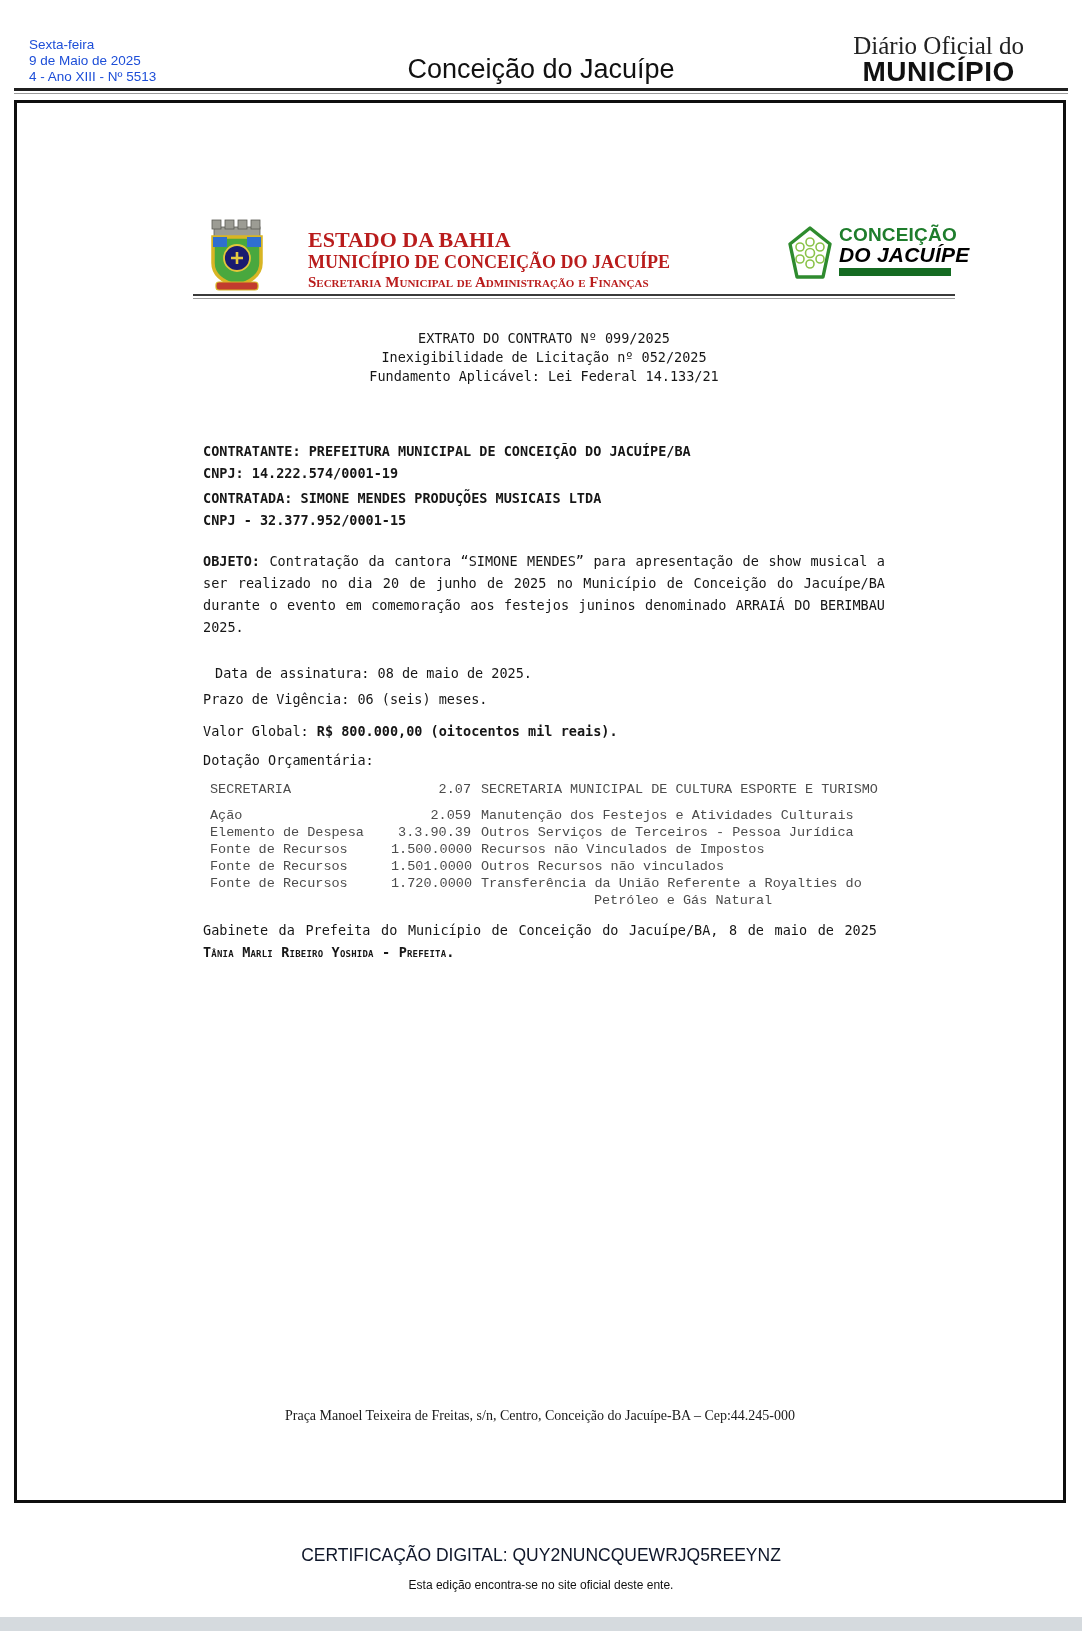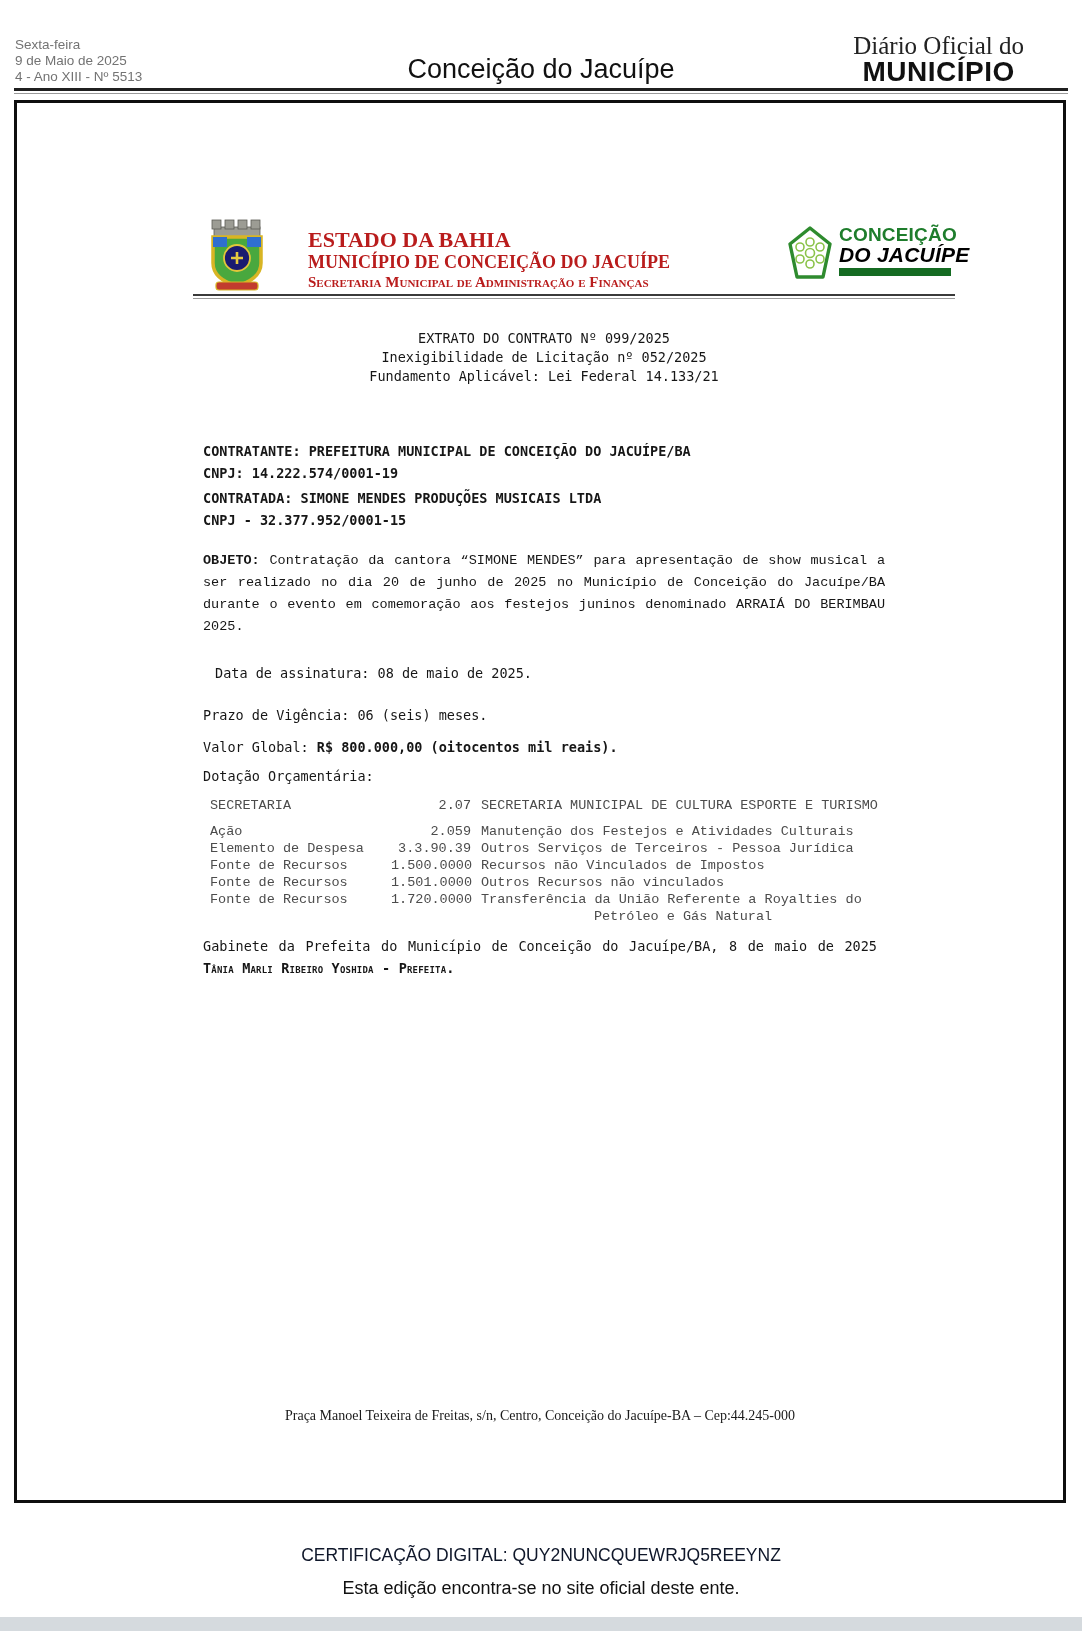--- a/index.html
+++ b/index.html
@@ -1,20 +1,20 @@
 <!DOCTYPE html>
 <html><head>
 <meta charset="utf-8">
 <style>
   html,body{margin:0;padding:0;background:#fff;}
   .page{position:relative;width:1082px;height:1631px;background:#ffffff;overflow:hidden;
         font-family:"Liberation Sans",sans-serif;color:#141414;}
 
   
-  .mast-left{position:absolute;left:15px;top:37px;font-size:13.5px;line-height:16px;color:#737373;}
+  .mast-left{position:absolute;left:29px;top:37px;font-size:13.5px;line-height:16px;color:#1d4ed8;}
   .mast-city{position:absolute;left:0;top:54px;width:100%;text-align:center;
              font-size:27px;color:#111;}
   .mast-gazette{position:absolute;right:58px;top:33px;text-align:center;}
   .mast-gazette .gz1{font-family:"Liberation Serif",serif;font-size:25px;color:#222;line-height:25px;}
   .mast-gazette .gz2{font-size:28px;font-weight:900;letter-spacing:.5px;color:#111;line-height:27px;}
   .mast-rule{position:absolute;left:14px;right:14px;top:88px;height:2px;
              border-top:3px solid #1f1f1f;border-bottom:1px solid #9a9a9a;}
 
   
   .doc-box{position:absolute;left:14px;top:100px;width:1046px;height:1397px;
@@ -36,22 +36,22 @@
            border-top:2px solid #3a3a3a;border-bottom:1px solid #999;}
 
   
   .content{position:absolute;left:186px;top:226px;width:682px;
            font-family:"DejaVu Sans Mono","Liberation Mono",monospace;
            font-size:13.5px;line-height:22px;color:#161616;}
   .title-block{text-align:center;font-weight:normal;line-height:19px;margin:0 0 54px 0;}
   .b{font-weight:bold;}
   .blk1{margin:0 0 3px 0;}
   .blk2{margin:0 0 19px 0;}
-  .objeto{text-align:justify;margin:0 0 24px 0;font-family:Liberation Mono, monospace;}
-  .line-data{margin:0 0 20px 0;padding-left:12px;}
+  .objeto{text-align:justify;margin:0 0 24px 0;}
+  .line-data{margin:0 0 4px 0;padding-left:12px;}
   .line-prazo{margin:0 0 10px 0;}
   .line-valor{margin:0 0 7px 0;}
   .line-dotacao{margin:0 0 10px 0;}
   .gabinete{text-align:justify;text-align-last:justify;margin:10px 8px 0 0;}
   .signature{font-weight:bold;font-variant:small-caps;letter-spacing:.2px;}
 
   
   .dot-table{font-family:"Liberation Mono","DejaVu Sans Mono",monospace;
              font-size:13.5px;line-height:17px;color:#4c4c4c;}
   .dot-row{display:flex;padding-left:7px;}
@@ -62,21 +62,21 @@
   .dot-desc .cont{text-align:center;}
 
   
   .box-footer{position:absolute;left:0;top:1305px;width:100%;text-align:center;
               font-family:"Liberation Serif",serif;font-weight:normal;font-size:14px;color:#1a1a1a;}
 
   
   .cert-line{position:absolute;left:0;top:1545px;width:100%;text-align:center;
              font-size:17.5px;color:#0f172a;}
   .site-line{position:absolute;left:0;top:1578px;width:100%;text-align:center;
-             font-size:18px;color:#111;}
+             font-size:12px;color:#111;}
   .bottom-strip{position:absolute;left:0;top:1617px;width:100%;height:14px;background:#d5dade;}
 </style>
 </head>
 <body>
 
 <div class="page">
 
   <div class="mast-left">
     <div>Sexta-feira</div>
     <div>9 de Maio de 2025</div>

